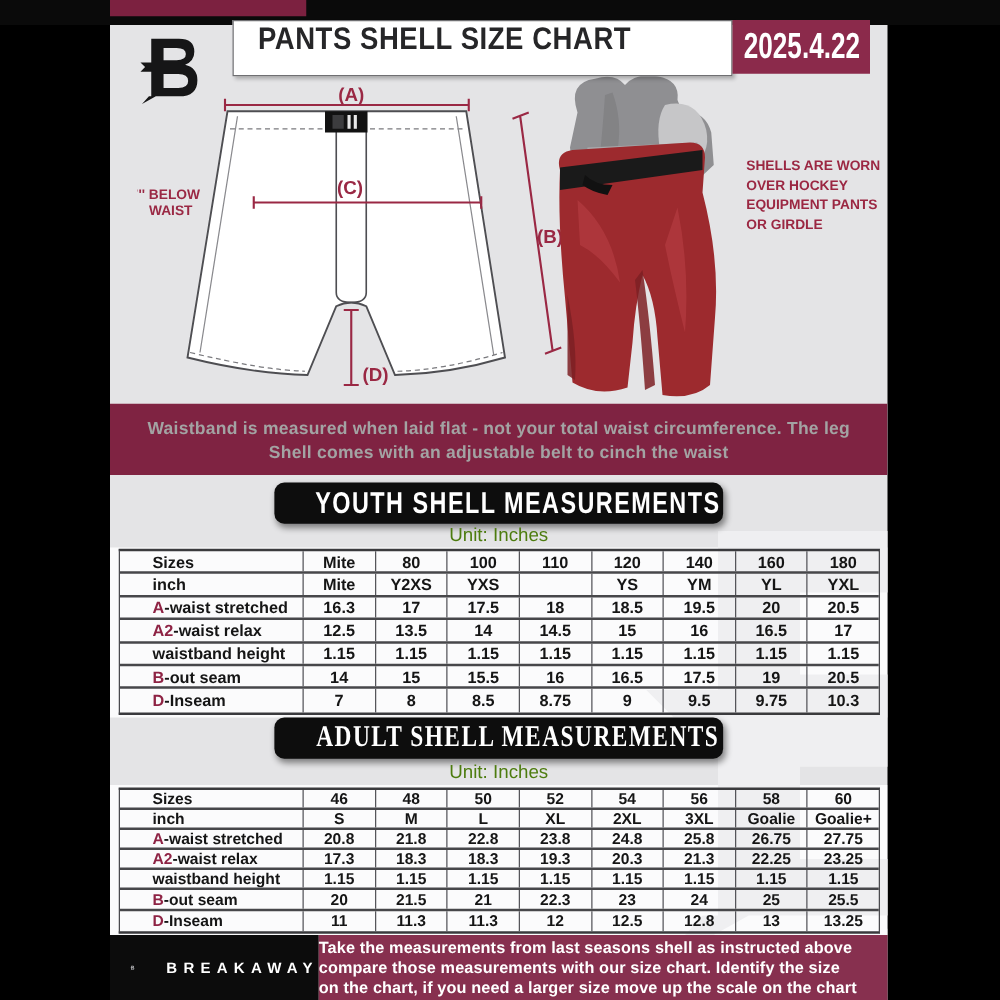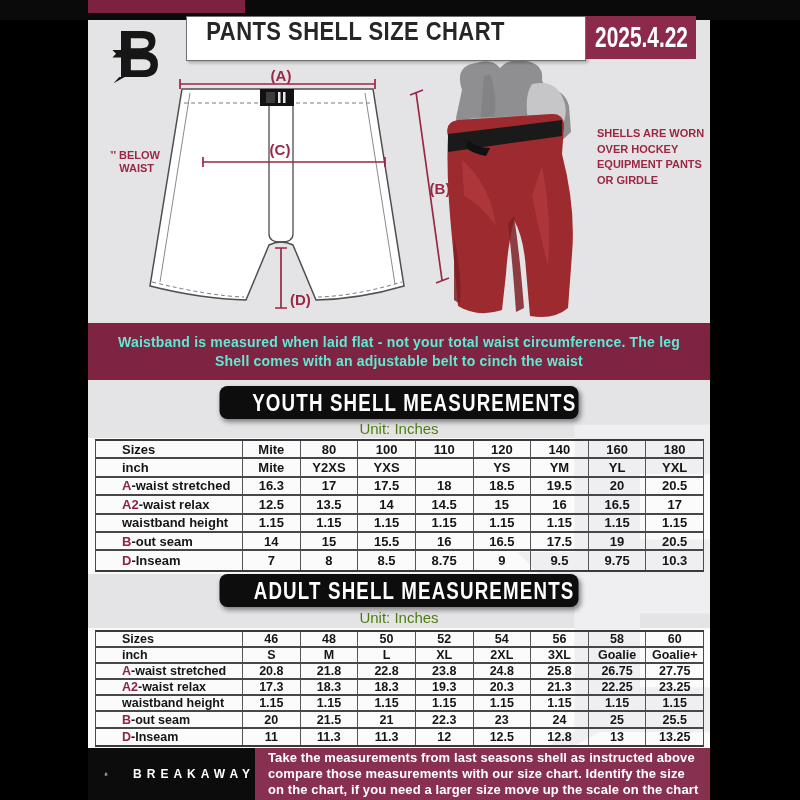--- a/index.html
+++ b/index.html
@@ -28,30 +28,30 @@
                  transform:scaleX(0.72);white-space:nowrap;letter-spacing:0px;}
   .logo-header{position:absolute;left:18px;top:26px;width:62px;height:64px;z-index:6;}
   
   .diagram-svg{position:absolute;left:22px;top:58px;width:350px;height:270px;z-index:2;}
   .photo-svg{position:absolute;left:344px;top:56px;width:172px;height:276px;z-index:2;}
   .photo-note{position:absolute;left:509px;top:126px;width:118px;z-index:3;
               color:#9b2742;font-size:11px;font-weight:bold;line-height:15.5px;}
   
   .banner{position:absolute;left:0;top:323px;width:622px;height:57px;background:#7f2342;
           z-index:3;display:flex;flex-direction:column;justify-content:center;}
-  .banner div{color:#5eead4;font-size:14px;font-weight:bold;letter-spacing:0.2px;
+  .banner div{color:#a3a3a3;font-size:14px;font-weight:bold;letter-spacing:0.2px;
               line-height:18.5px;text-align:center;}
   
   .sec-title{position:absolute;left:50%;transform:translateX(-50%);width:328px;height:33px;
              background:#0d0d0d;border-radius:8px;z-index:3;display:flex;align-items:center;
              justify-content:center;box-shadow:2px 3px 5px rgba(0,0,0,0.45);padding-left:31px;}
   .sec-title span{display:inline-block;color:#fff;font-size:24px;font-weight:bold;
                   letter-spacing:1.5px;transform:scaleX(0.78);white-space:nowrap;}
   .st-youth{top:386px;}
-  .st-adult{top:574px;}
+  .st-adult{top:574px;font-family:Liberation Serif, serif;}
   .unit{position:absolute;left:0;width:622px;text-align:center;z-index:3;
         color:#4d7c0f;font-size:15px;}
   .unit-youth{top:420px;}
   .unit-adult{top:609px;}
   
   .mtable{position:absolute;left:7px;width:609px;z-index:2;
           border-top:2.5px solid #3a3a3d;border-bottom:2.5px solid #3a3a3d;
           border-left:1.5px solid #4a4a4e;border-right:1.5px solid #4a4a4e;
           box-sizing:border-box;}
   .t-youth{top:439px;}
@@ -66,21 +66,21 @@
          white-space:nowrap;}
   .t-adult .tcell{font-size:12.5px;}
   .tcell:first-child{border-left:none;justify-content:flex-start;padding-left:26px;}
   .tprefix{color:#8e2344;}
   
   .footer-black{position:absolute;left:88px;top:748px;width:167px;height:52px;background:#0c0c0c;
                 z-index:8;display:flex;align-items:center;padding-left:16px;box-sizing:border-box;}
   .footer-brand{color:#fff;font-size:12px;font-weight:bold;letter-spacing:5px;margin-left:25px;}
   .footer-maroon{position:absolute;left:255px;top:748px;width:455px;height:52px;background:#87304f;
                  z-index:8;display:flex;flex-direction:column;justify-content:center;
-                 padding-left:13px;box-sizing:border-box;}
+                 box-sizing:border-box;}
   .footer-maroon div{color:#fff;font-size:13px;font-weight:bold;line-height:16.2px;
                      letter-spacing:0.1px;white-space:nowrap;}
 </style>
 </head>
 <body>
 
 <svg width="0" height="0" style="position:absolute">
   <defs>
     <path id="b-glyph" fill-rule="evenodd" d="M24 8 H60 Q80 8 80 25 Q80 37 68 42 Q84 46 84 62 Q84 83 60 83 H30 L12 93 L21 83 L24 83 V51 H10 L16 45 L10 39 H24 Z
       M40 20 H57 Q69 20 69 28 Q69 36 57 36 H40 Z

